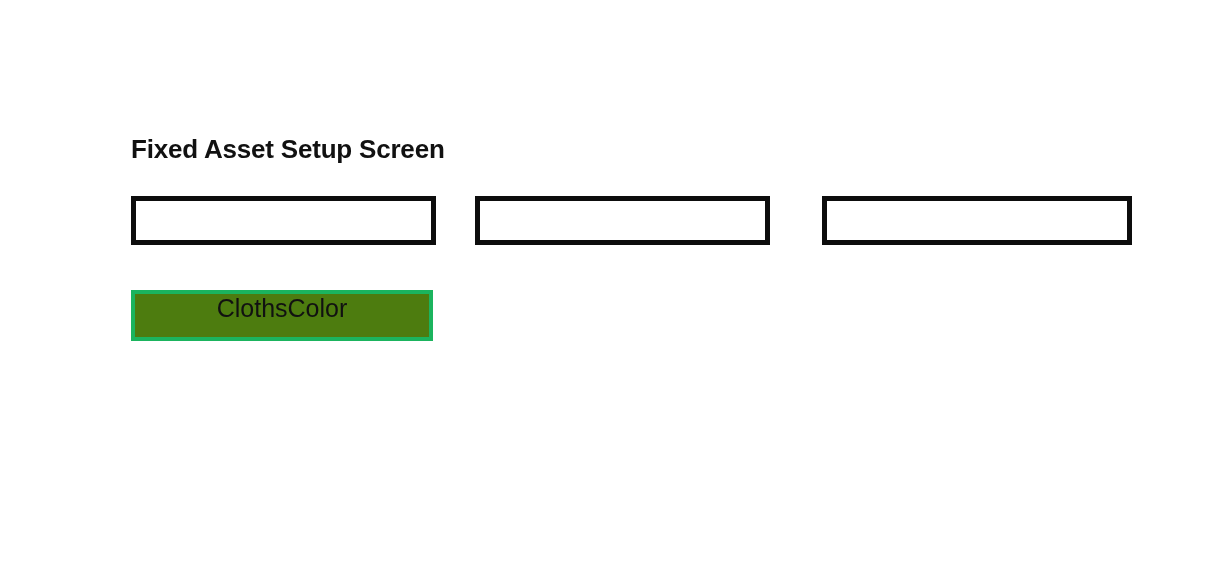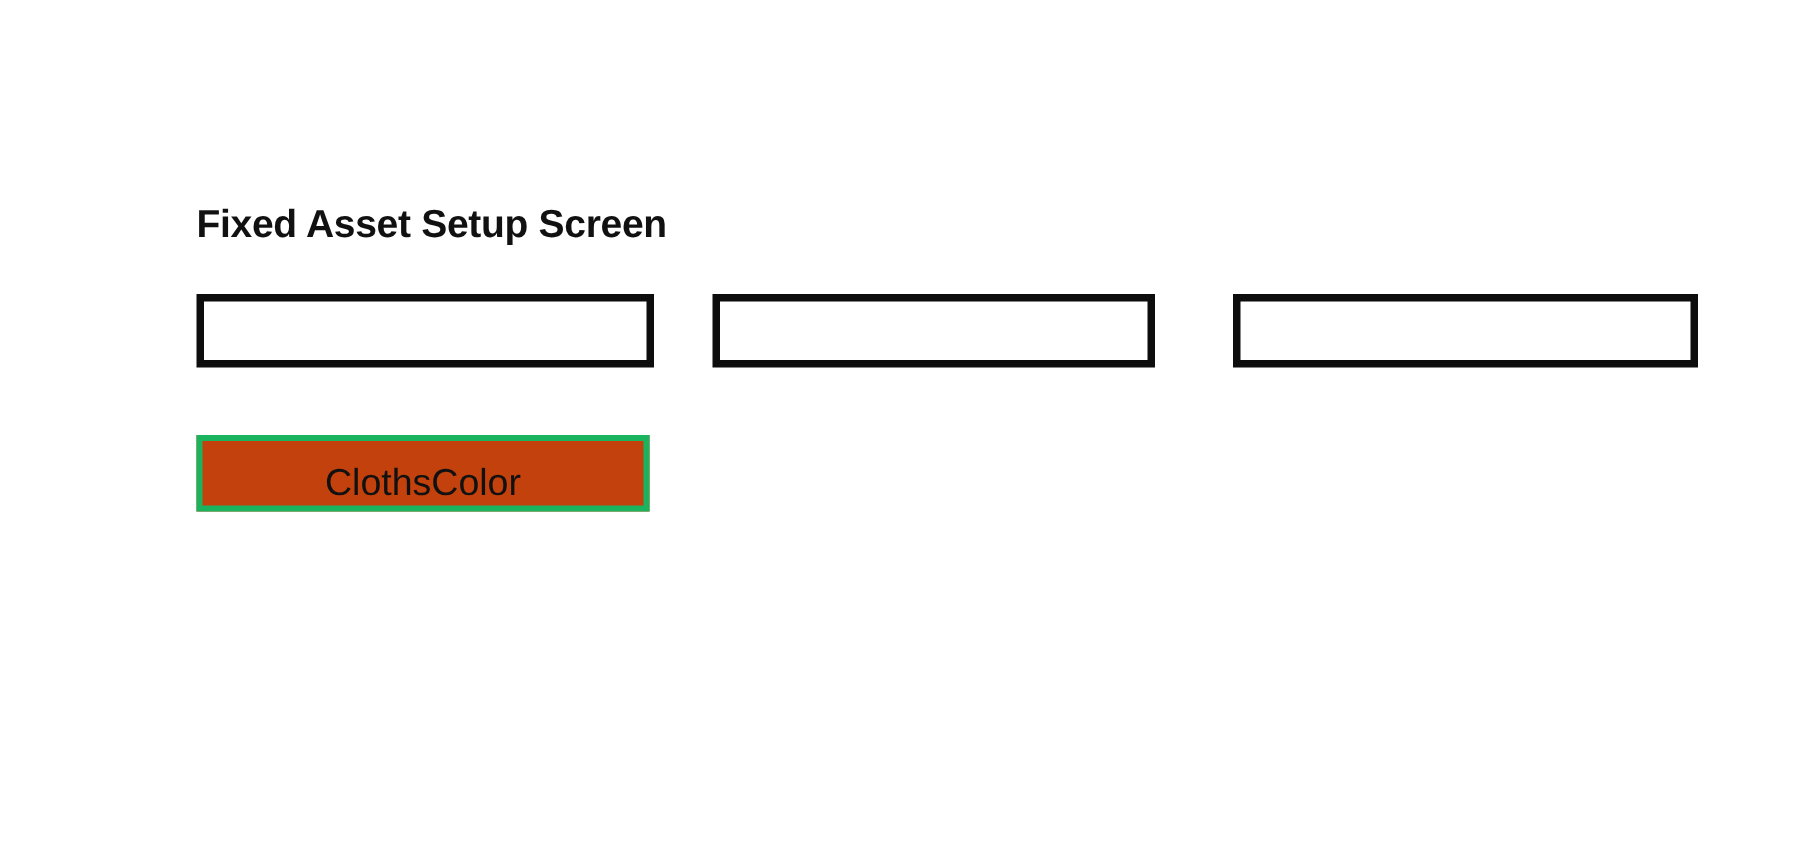--- a/index.html
+++ b/index.html
@@ -42,23 +42,23 @@
   .input-box.b1 { left: 131px; width: 305px; }
   .input-box.b2 { left: 475px; width: 295px; }
   .input-box.b3 { left: 822px; width: 310px; }
 
   .green-box {
     position: absolute;
     top: 290px;
     height: 51px;
     box-sizing: border-box;
     border: 4px solid #1bb45e;
-    background: #c2410c;
+    background: #4d7c0f;
     display: flex;
-    align-items: flex-end;
+    align-items: flex-start;
     justify-content: center;
     font-size: 25px;
     font-weight: 400;
     color: #111111;
   }
   .green-box.g1 { left: 131px; width: 302px; }
   .green-box.g2 { left: 593px; width: 300px; cursor: pointer; }
 
   .dropdown-value {
     position: relative;

